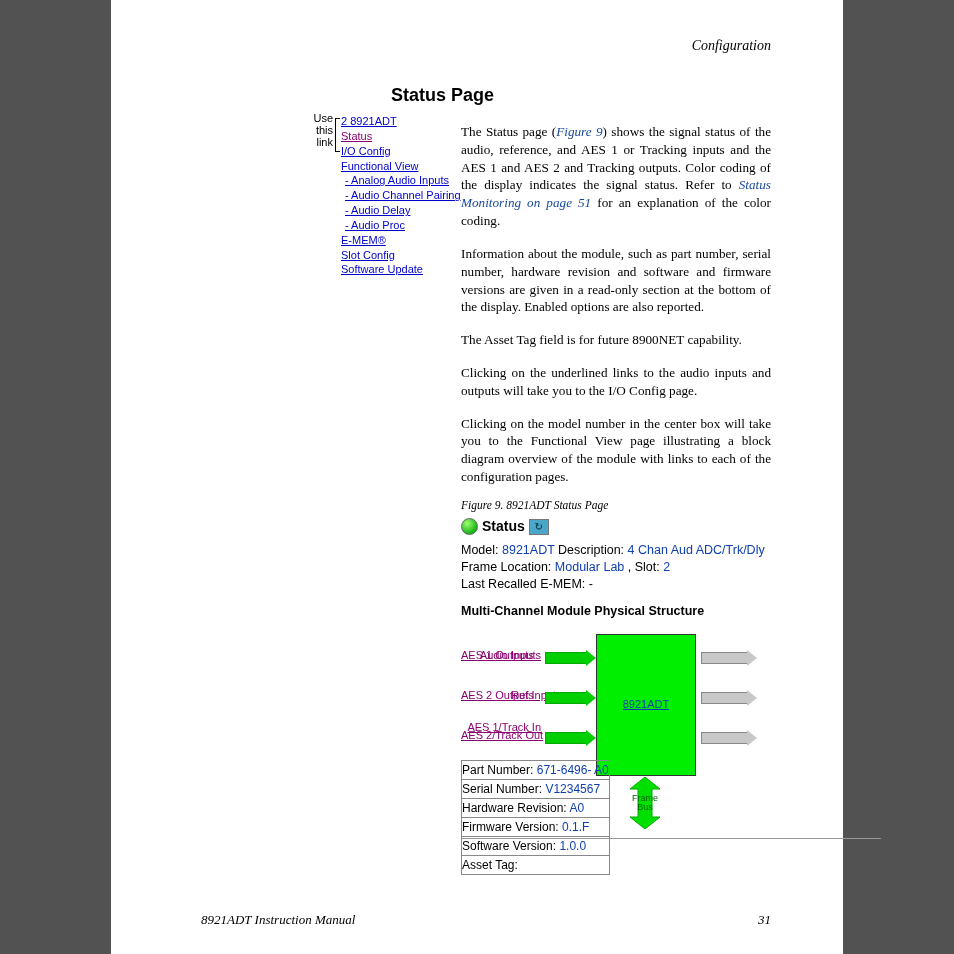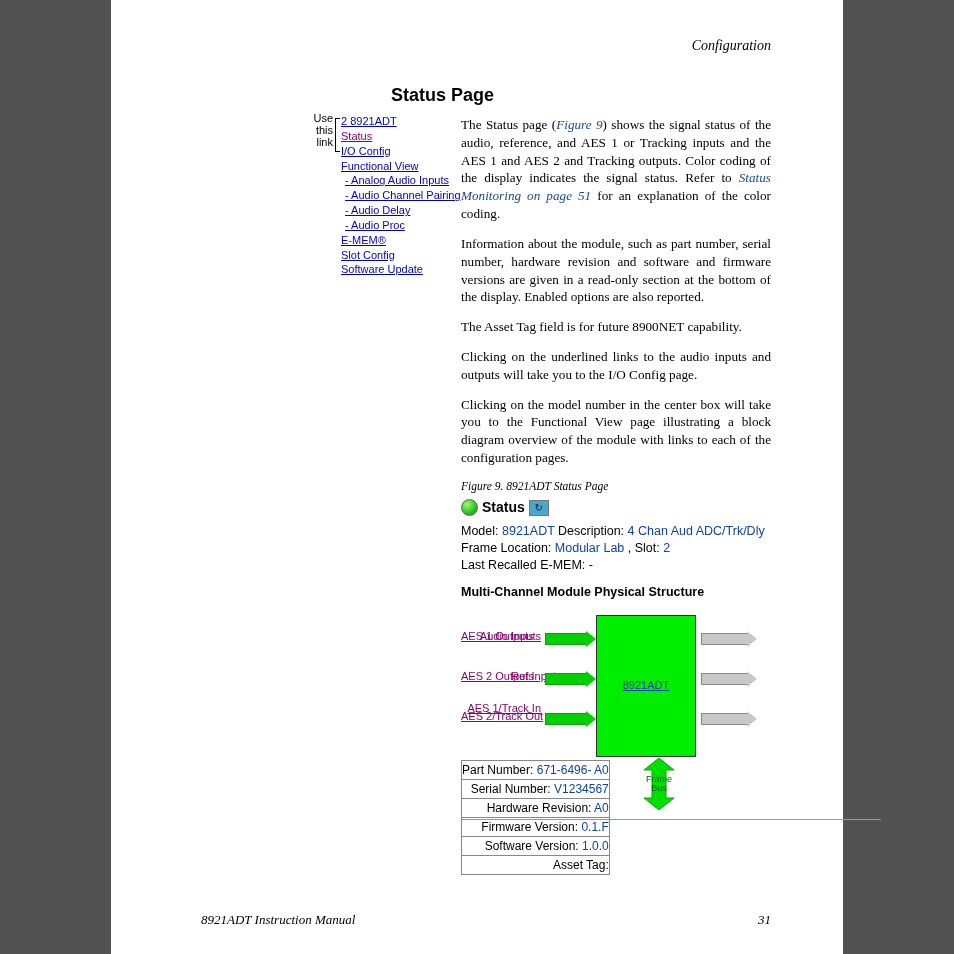--- a/index.html
+++ b/index.html
@@ -71,21 +71,21 @@
   }
   .body-text {
     position: absolute;
     top: 108px;
     left: 350px;
     right: 72px;
     font-size: 13.2px;
     line-height: 1.35;
     text-align: justify;
   }
-  .body-text p { margin: 8px 0 12px 0; }
+  .body-text p { margin: 15px 0 12px 0; }
   .xref { color: #1a4aa0; font-style: italic; }
   .figcap {
     font-style: italic;
     font-size: 11.5px;
     margin: 6px 0 4px 0;
   }
   .status-screenshot {
     font-family: Arial, sans-serif;
     font-size: 12.5px;
     line-height: 1.35;
@@ -155,36 +155,34 @@
   }
   .frame-bus {
     position: absolute;
     left: 167px;
     top: 155px;
     width: 34px;
     height: 48px;
     display:flex;align-items:center;justify-content:center;
     font-size:9px; text-align:center; line-height:1;
     color:#060;
-    margin-left:14px;
   }
   .frame-bus svg { position:absolute; left:-6px; top:-2px; }
   .hr { position:absolute; top:214px; left:0; width:420px; border-top:1px solid #999; }
   .info-table {
     position: absolute;
     top: 760px;
     left: 350px;
     border-collapse: collapse;
     font-family: Arial, sans-serif;
     font-size: 12px;
   }
   .info-table td {
     border: 1px solid #888;
     padding: 2px 0;
-    text-align: right;
   }
   .footer-left {
     position: absolute;
     bottom: 26px;
     left: 90px;
     font-style: italic;
     font-size: 13px;
   }
   .footer-right {
     position: absolute;

